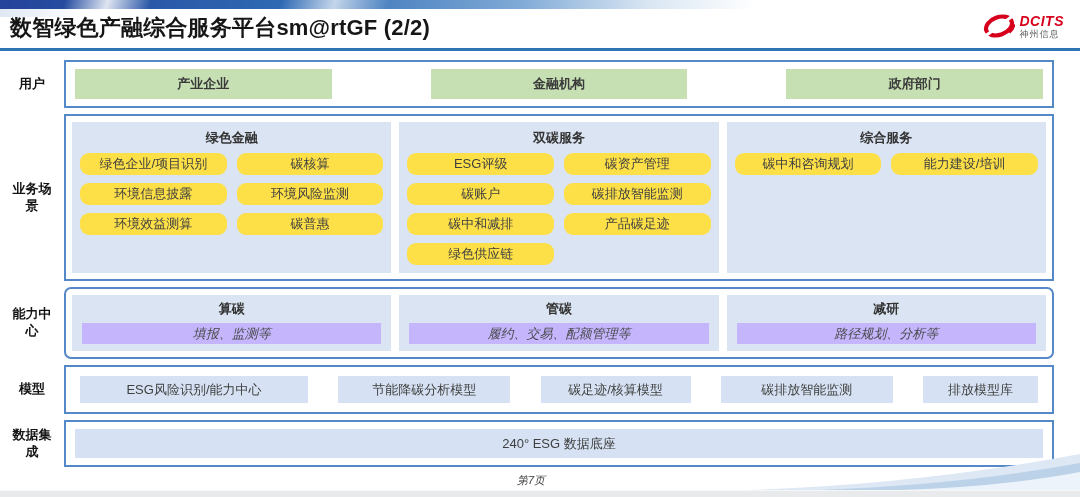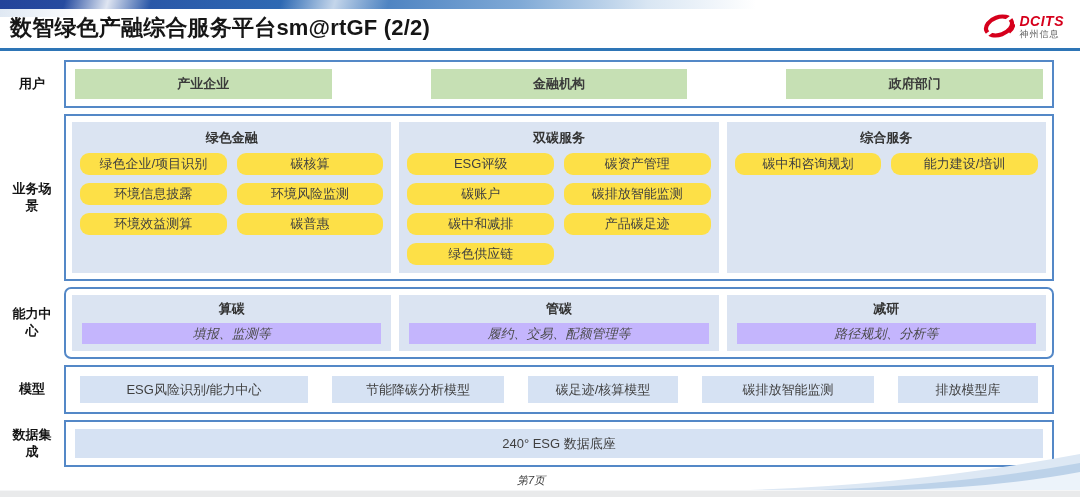--- a/index.html
+++ b/index.html
@@ -63,21 +63,21 @@
     background:#c4b5fd; height:21px; display:flex; align-items:center; justify-content:center;
     font-style:italic; font-size:13px; color:#4a4a4a;
   }
 
   
   .model-box { display:flex; justify-content:space-between; align-items:center; padding:9px 14px; }
   .model-chip {
     background:#d6e2f3; height:27px; display:flex; align-items:center; justify-content:center;
     font-size:13px; color:#3f3f3f; padding:0 8px; white-space:nowrap;
   }
-  .mw1{width:228px}.mw2{width:172px}.mw3{width:150px}.mw4{width:172px}.mw5{width:140px}
+  .mw1{width:228px}.mw2{width:172px}.mw3{width:150px}.mw4{width:172px}.mw5{width:115px}
 
   
   .data-box { padding:7px 9px; }
   .data-bar {
     background:#d6e2f3; height:29px; display:flex; align-items:center; justify-content:center;
     font-size:13px; color:#3f3f3f;
   }
 
   .footer { text-align:center; font-size:11px; font-style:italic; color:#3a3a3a; margin-top:5px; }
 

